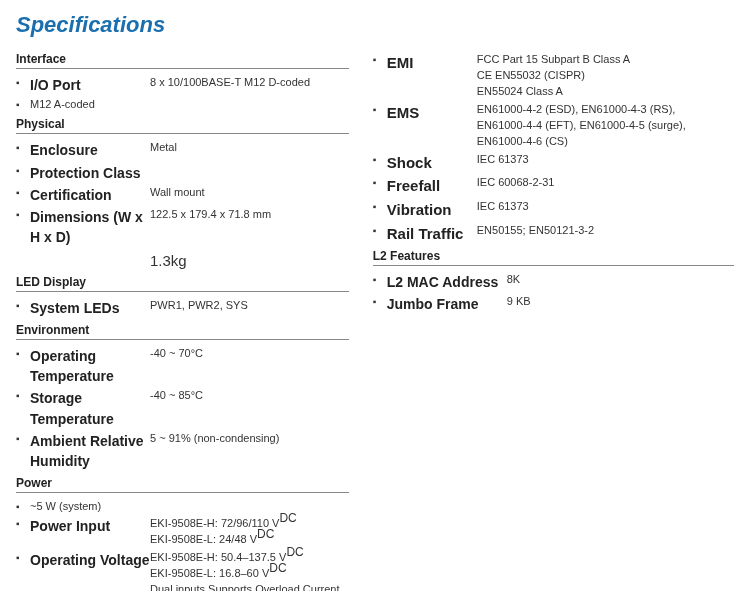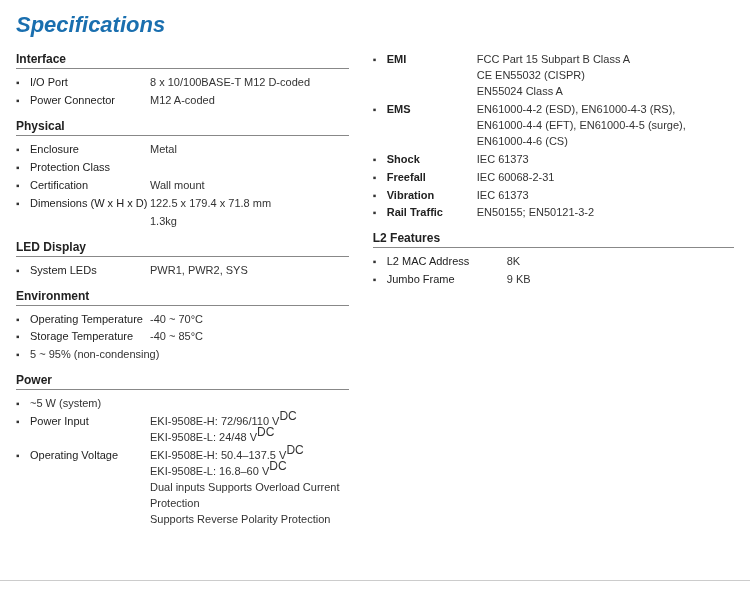--- a/index.html
+++ b/index.html
@@ -48,21 +48,21 @@
       width: 380px;
     }
 
     .section-title {
       font-size: 12px;
       font-weight: bold;
       color: #222;
       border-bottom: 1.5px solid #888;
       padding-bottom: 2px;
       margin-bottom: 6px;
-      margin-top: 10px;
+      margin-top: 4px;
     }
 
     .section-title:first-child {
       margin-top: 0;
     }
 
     .spec-item {
       display: flex;
       align-items: flex-start;
       margin-bottom: 2px;
@@ -72,49 +72,49 @@
     .spec-bullet {
       width: 10px;
       min-width: 10px;
       margin-right: 4px;
       margin-top: 1px;
       color: #333;
       font-size: 10px;
     }
 
     .spec-label {
-      font-weight: normal;
+      font-weight: bold;
       min-width: 120px;
       width: 120px;
-      font-size: 11px;
+      font-size: 14px;
       color: #222;
     }
 
     .spec-value {
       flex: 1;
       font-size: 11px;
       color: #333;
     }
 
     .spec-value .sub-line {
       display: block;
     }
 
     .spec-label-narrow {
       font-weight: bold;
       min-width: 90px;
       width: 90px;
-      font-size: 11px;
+      font-size: 15px;
       color: #222;
     }
 
     .weight-line {
       margin-left: 134px;
       margin-bottom: 2px;
-      font-size: 11px;
+      font-size: 15px;
       color: #333;
       line-height: 1.45;
     }
 
     
     .footer {
       border-top: 1.5px solid #ccc;
       background: #fff;
       padding: 6px 16px 4px 16px;
     }
@@ -139,21 +139,20 @@
 
         <div class="section-title">Interface</div>
 
         <div class="spec-item">
           <span class="spec-bullet">▪</span>
           <span class="spec-label">I/O Port</span>
           <span class="spec-value">8 x 10/100BASE-T M12 D-coded</span>
         </div>
         <div class="spec-item">
           <span class="spec-bullet">▪</span>
-          <span class="spec-label">Power Connector</span>
           <span class="spec-value">M12 A-coded</span>
         </div>
 
         <div class="section-title">Physical</div>
 
         <div class="spec-item">
           <span class="spec-bullet">▪</span>
           <span class="spec-label">Enclosure</span>
           <span class="spec-value">Metal</span>
         </div>
@@ -188,21 +187,22 @@
           <span class="spec-label">Operating Temperature</span>
           <span class="spec-value">-40 ~ 70°C</span>
         </div>
         <div class="spec-item">
           <span class="spec-bullet">▪</span>
           <span class="spec-label">Storage Temperature</span>
           <span class="spec-value">-40 ~ 85°C</span>
         </div>
         <div class="spec-item">
           <span class="spec-bullet">▪</span>
-          <span class="spec-value">5 ~ 95% (non-condensing)</span>
+          <span class="spec-label">Ambient Relative Humidity</span>
+          <span class="spec-value">5 ~ 91% (non-condensing)</span>
         </div>
 
         <div class="section-title">Power</div>
 
         <div class="spec-item">
           <span class="spec-bullet">▪</span>
           <span class="spec-value">~5 W (system)</span>
         </div>
         <div class="spec-item">
           <span class="spec-bullet">▪</span>

